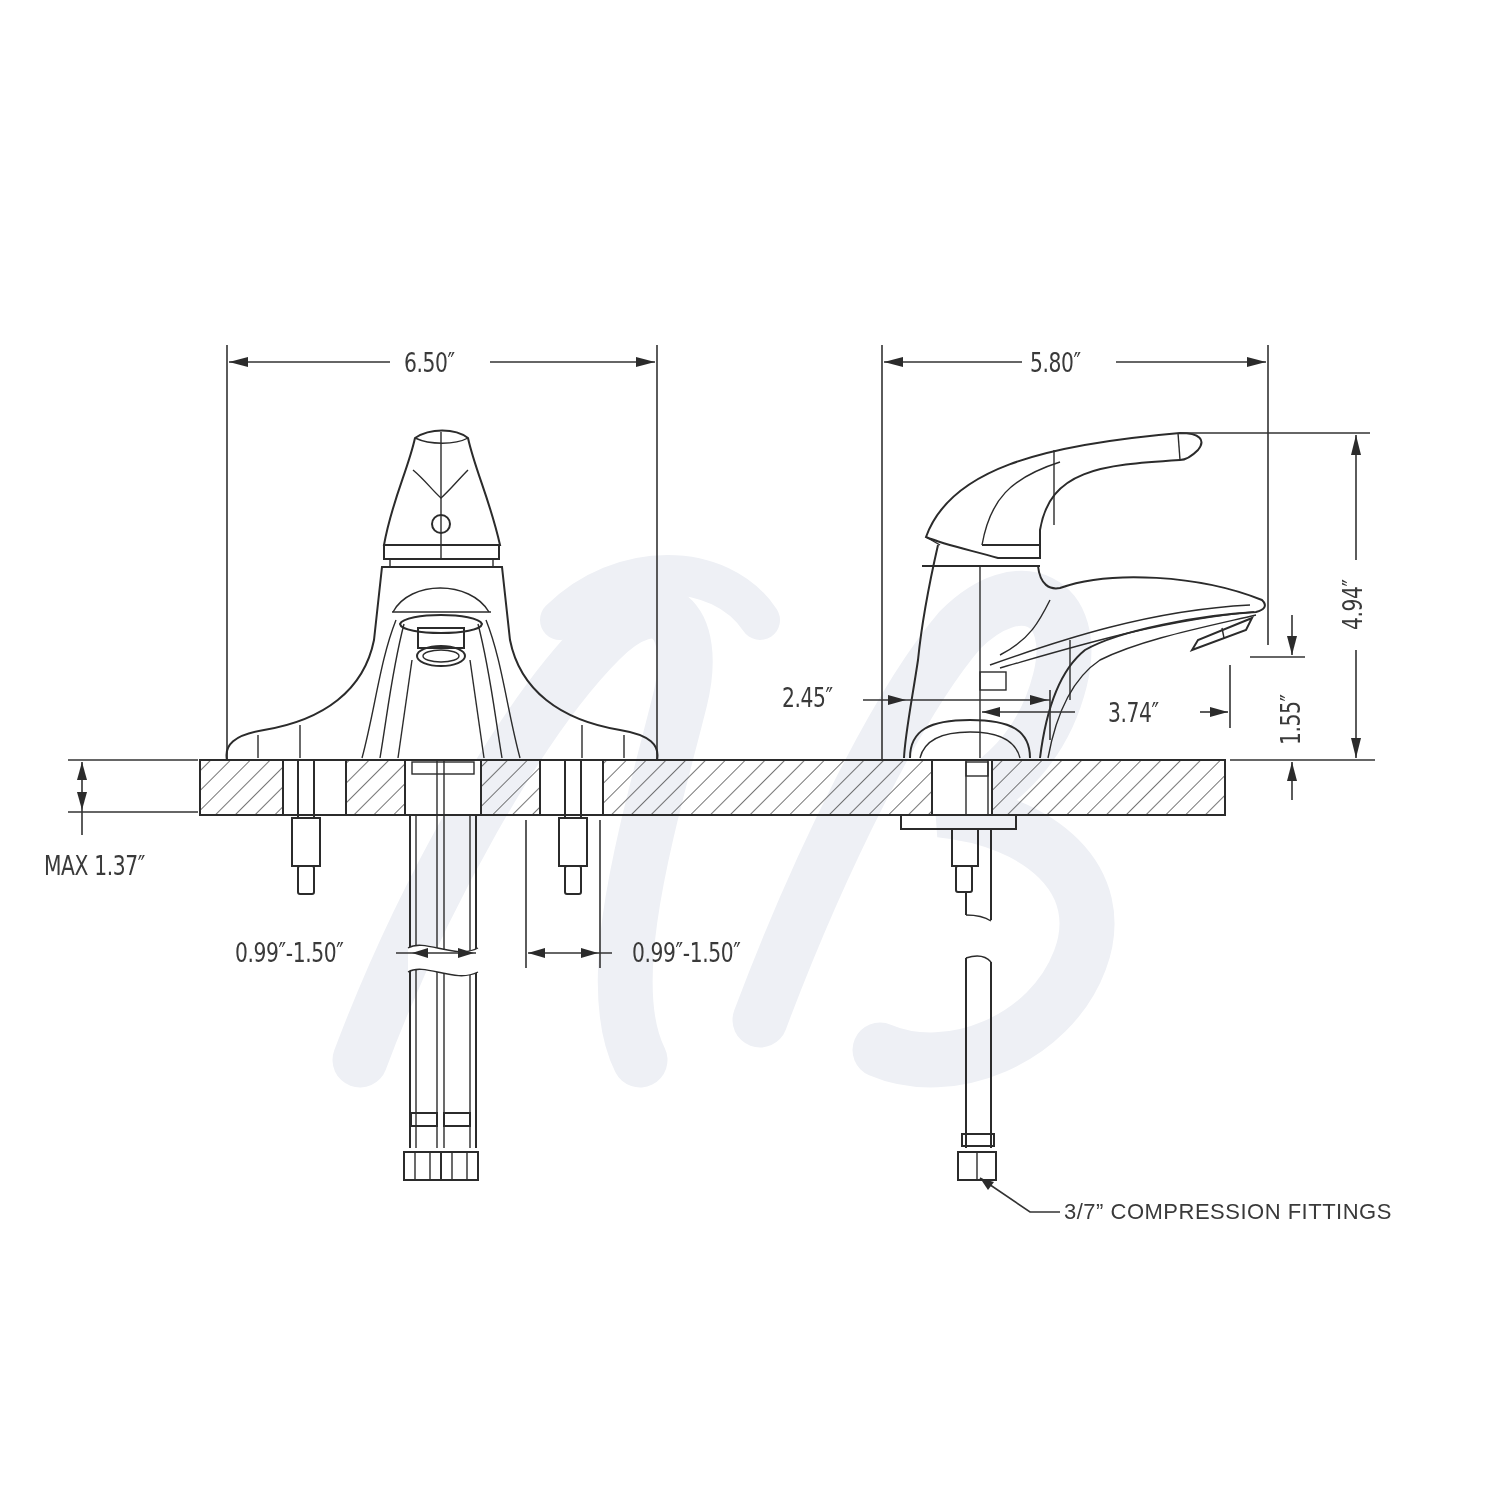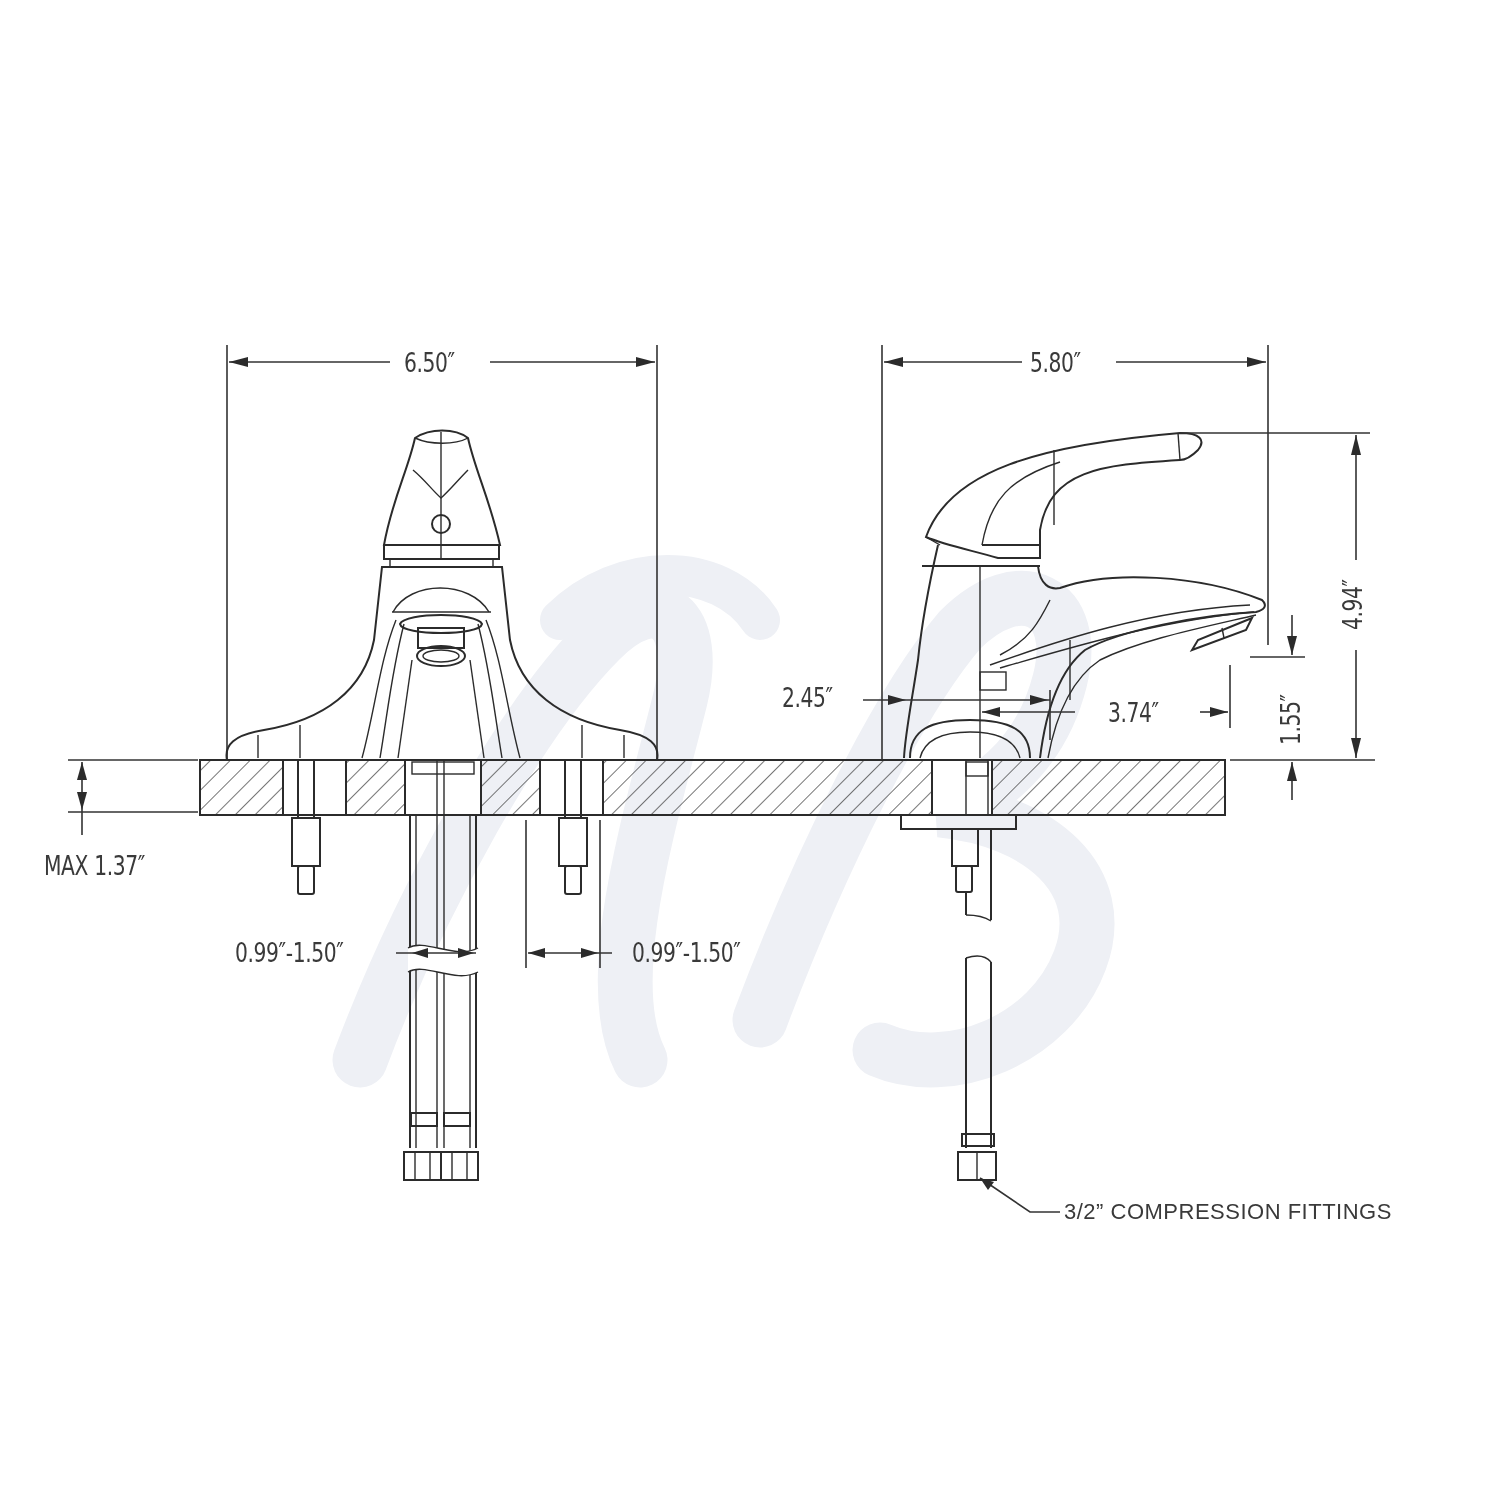--- a/index.html
+++ b/index.html
@@ -267,13 +267,13 @@
 
 <div class="dim-label" style="left:404px; top:350px;">6.50″</div>
 <div class="dim-label" style="left:1030px; top:350px;">5.80″</div>
 <div class="dim-label vert" style="left:1340px; top:630px;">4.94″</div>
 <div class="dim-label vert" style="left:1278px; top:745px;">1.55″</div>
 <div class="dim-label" style="left:782px; top:685px;">2.45″</div>
 <div class="dim-label" style="left:1108px; top:700px;">3.74″</div>
 <div class="dim-label" style="left:44px; top:853px;">MAX 1.37″</div>
 <div class="dim-label" style="left:235px; top:940px;">0.99″-1.50″</div>
 <div class="dim-label" style="left:632px; top:940px;">0.99″-1.50″</div>
-<div class="callout-label" style="left:1064px; top:1201px;">3/2” COMPRESSION FITTINGS</div>
+<div class="callout-label" style="left:1064px; top:1201px;">3/7” COMPRESSION FITTINGS</div>
 
 </body></html>

